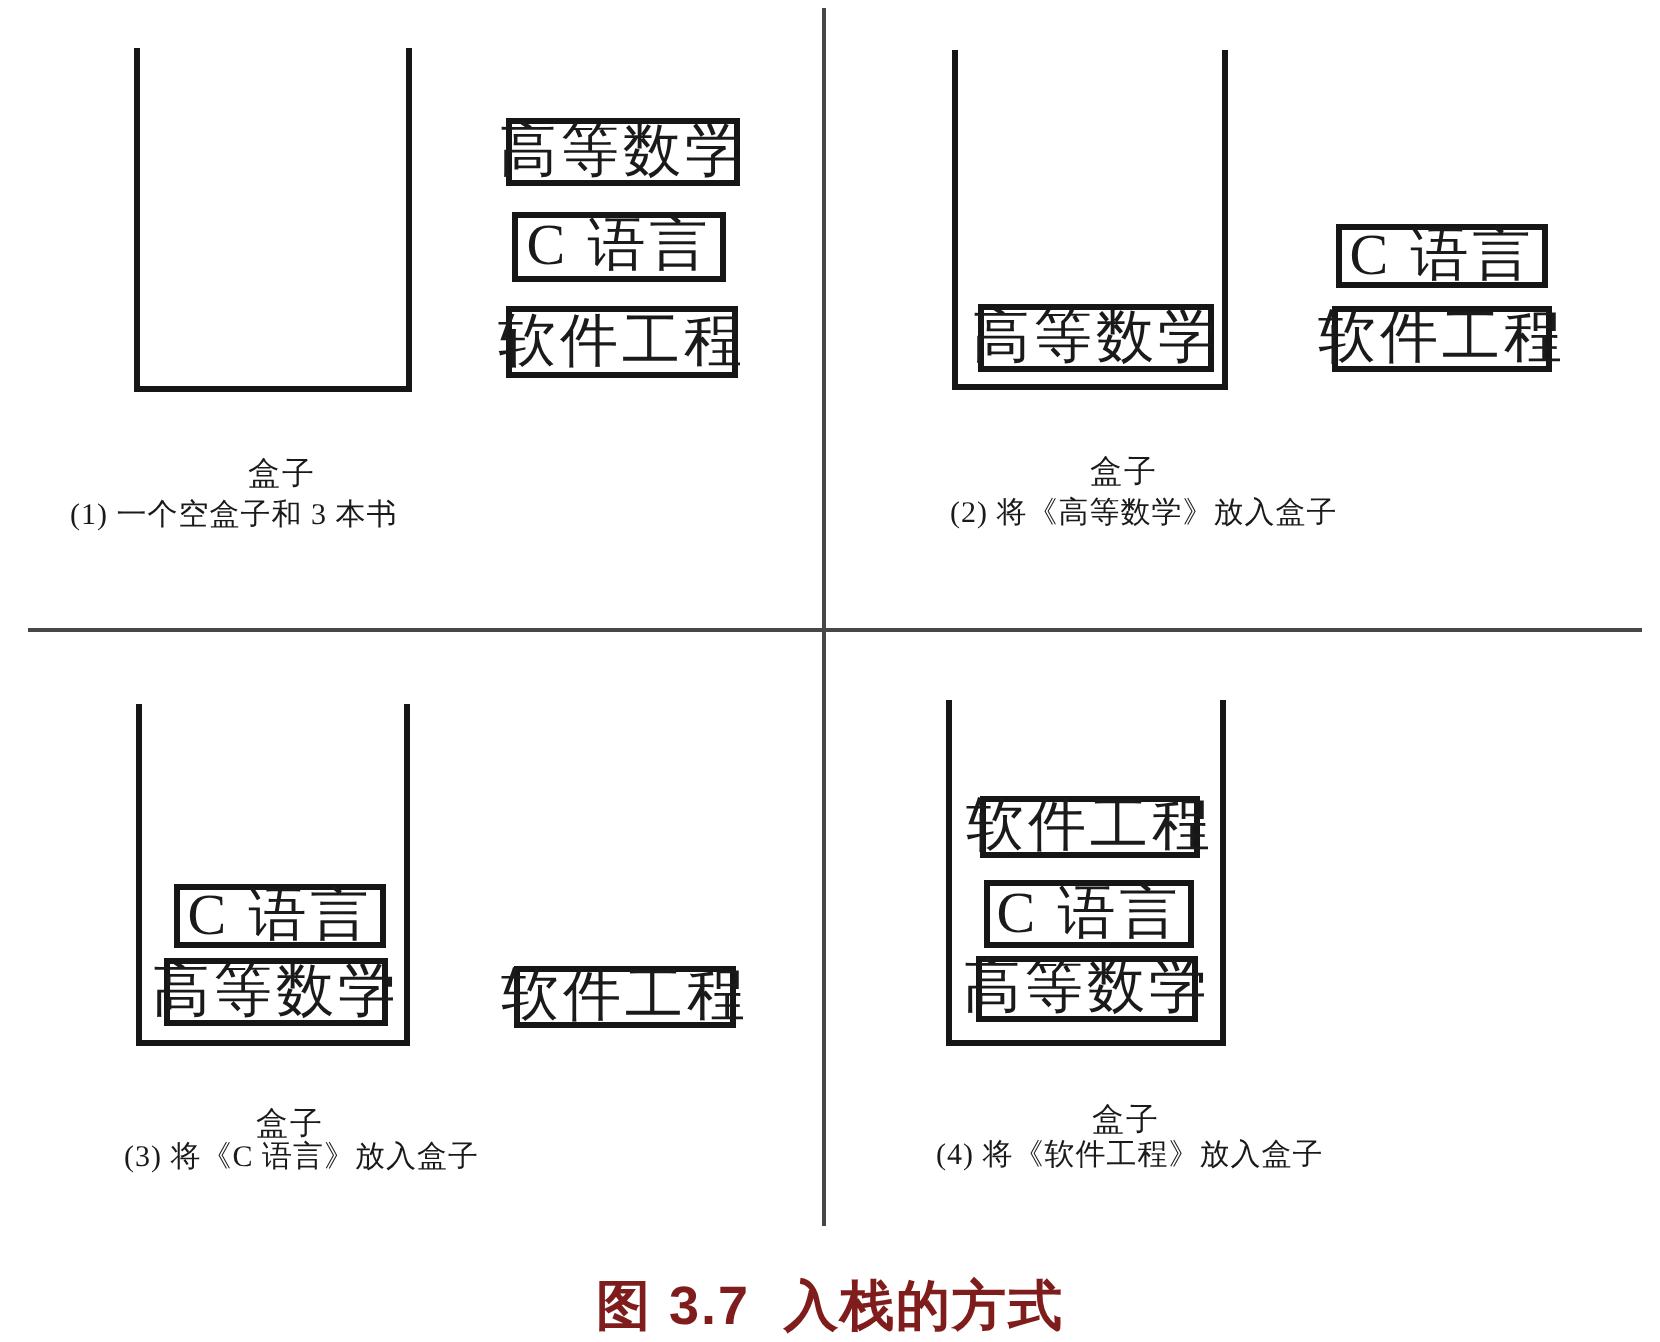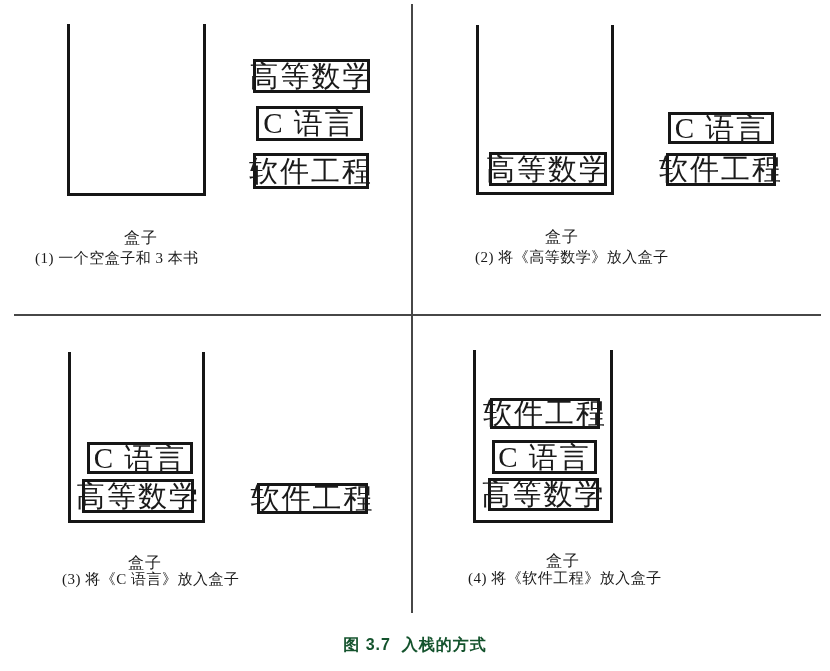--- a/index.html
+++ b/index.html
@@ -62,24 +62,24 @@
     letter-spacing: 0.5px;
     white-space: pre;
   }
   .fig-caption {
     position: absolute;
     left: 0; right: 0;
     top: 635px;
     text-align: center;
     font-family: "Liberation Sans", "DejaVu Sans", sans-serif;
     font-weight: bold;
-    font-size: 16px;
+    font-size: 27px;
     letter-spacing: 1px;
     white-space: pre;
-    color: #14532d;
+    color: #7f1d1d;
   }
 </style>
 </head>
 <body>
 
 <div class="stage">
 
   <div class="divider-v"></div>
   <div class="divider-h"></div>
 

